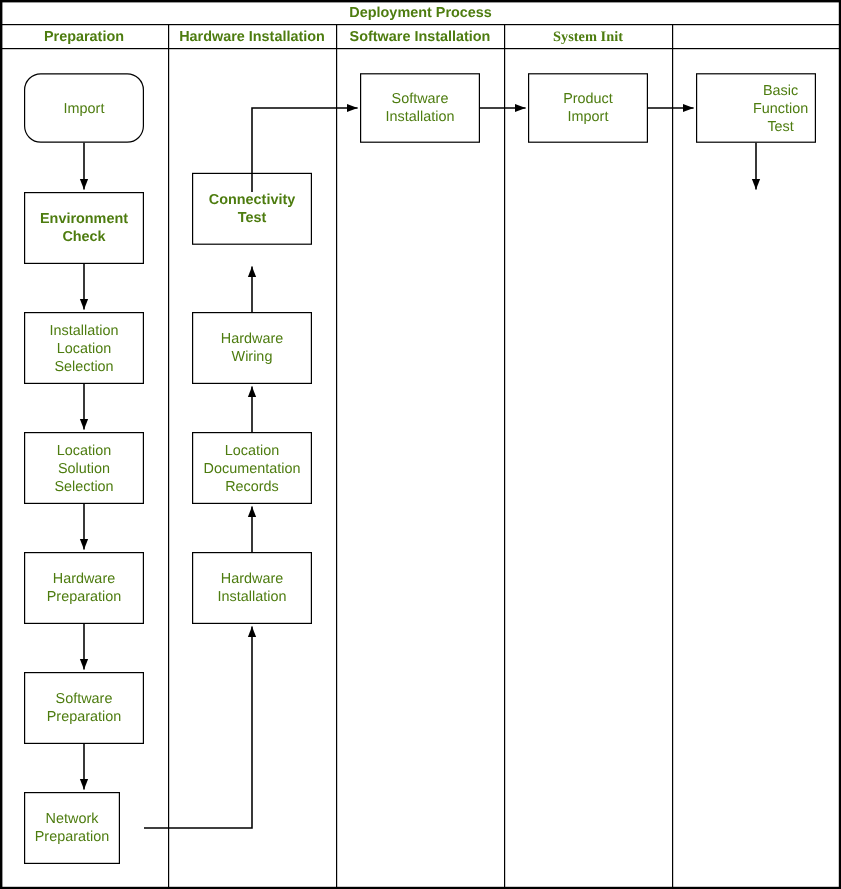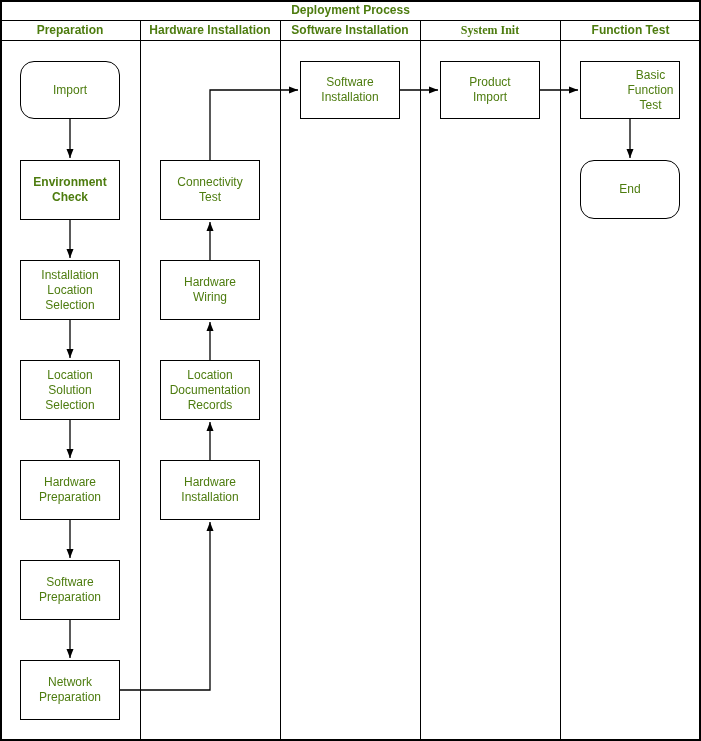--- a/index.html
+++ b/index.html
@@ -35,62 +35,60 @@
 
 <div class="diagram">
 
   <div class="title-row">Deployment Process</div>
   <div class="hline title-sep"></div>
 
   <div class="header-cell" style="left:0;width:140px;">Preparation</div>
   <div class="header-cell" style="left:140px;width:140px;">Hardware Installation</div>
   <div class="header-cell" style="left:280px;width:140px;">Software Installation</div>
   <div class="header-cell" style="left:420px;width:140px;font-family:Liberation Serif, serif;">System Init</div>
-  <div class="header-cell" style="left:560px;width:141px;">Function Test</div>
   <div class="hline header-sep"></div>
 
   <div class="vsep" style="left:140px;"></div>
   <div class="vsep" style="left:280px;"></div>
   <div class="vsep" style="left:420px;"></div>
   <div class="vsep" style="left:560px;"></div>
 
   <div class="node rounded" style="left:20px;top:61px;width:100px;height:58px;">Import</div>
   <div class="node" style="left:20px;top:160px;width:100px;height:60px;font-weight:bold;">Environment
 Check</div>
   <div class="node" style="left:20px;top:260px;width:100px;height:60px;">Installation
 Location
 Selection</div>
   <div class="node" style="left:20px;top:360px;width:100px;height:60px;">Location
 Solution
 Selection</div>
   <div class="node" style="left:20px;top:460px;width:100px;height:60px;">Hardware
 Preparation</div>
   <div class="node" style="left:20px;top:560px;width:100px;height:60px;">Software
 Preparation</div>
-  <div class="node" style="left:20px;top:660px;width:100px;height:60px;text-align:center;">Network
+  <div class="node" style="left:20px;top:660px;width:80px;height:60px;text-align:center;">Network
 Preparation</div>
 
-  <div class="node" style="left:160px;top:160px;width:100px;height:60px;">Connectivity
+  <div class="node" style="left:160px;top:144px;width:100px;height:60px;font-weight:bold;">Connectivity
 Test</div>
   <div class="node" style="left:160px;top:260px;width:100px;height:60px;">Hardware
 Wiring</div>
   <div class="node" style="left:160px;top:360px;width:100px;height:60px;">Location
 Documentation
 Records</div>
   <div class="node" style="left:160px;top:460px;width:100px;height:60px;">Hardware
 Installation</div>
 
   <div class="node" style="left:300px;top:61px;width:100px;height:58px;">Software
 Installation</div>
   <div class="node" style="left:440px;top:61px;width:100px;height:58px;">Product
 Import</div>
   <div class="node" style="left:580px;top:61px;width:100px;height:58px;padding-left:43px;">Basic
 Function
 Test</div>
-  <div class="node rounded" style="left:580px;top:160px;width:100px;height:59px;">End</div>
 
   <svg class="arrow-layer" width="701" height="741" viewBox="0 0 701 741">
     <defs>
       <marker id="arr" markerUnits="userSpaceOnUse" markerWidth="10" markerHeight="8" refX="9" refY="4" orient="auto">
         <path d="M0,0.5 L9,4 L0,7.5 Z" fill="#000"></path>
       </marker>
     </defs>
     <g stroke="#000" stroke-width="1.3" fill="none">
       <line x1="70" y1="119" x2="70" y2="158" marker-end="url(#arr)"></line>
       <line x1="70" y1="220" x2="70" y2="258" marker-end="url(#arr)"></line>

